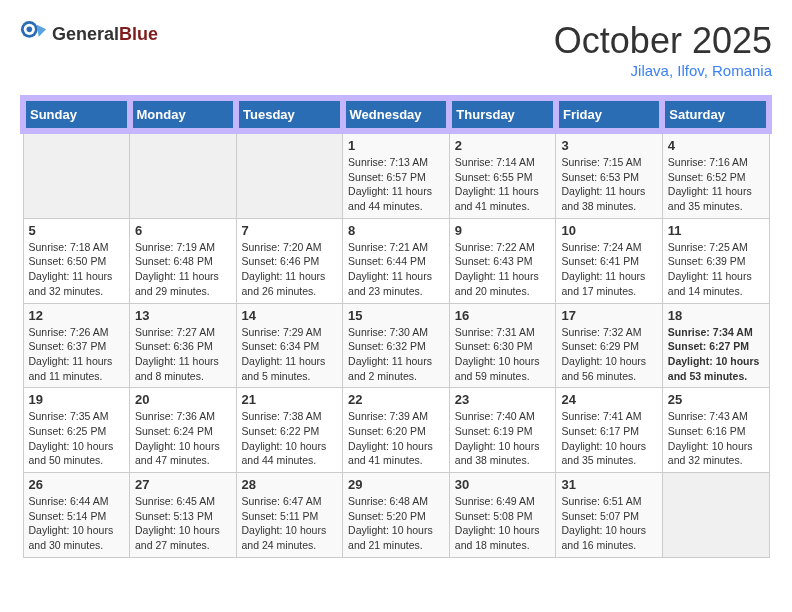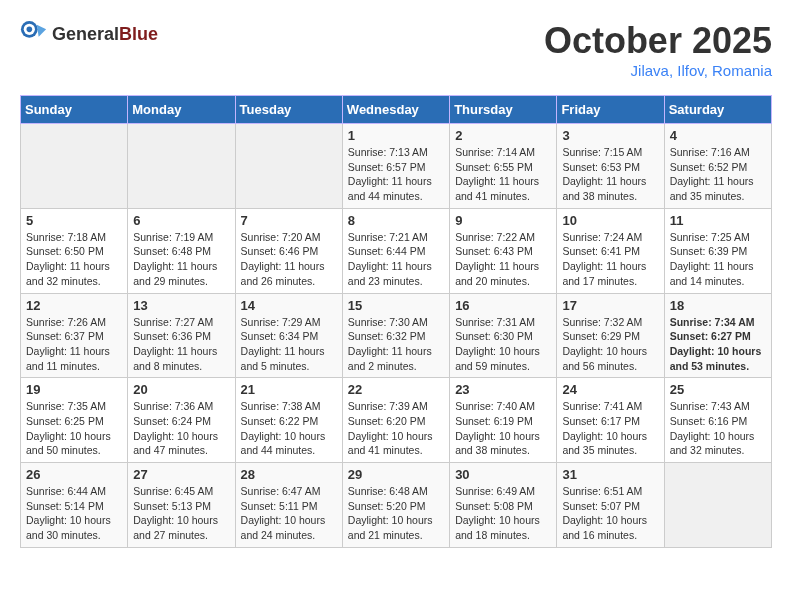--- a/index.html
+++ b/index.html
@@ -38,40 +38,40 @@
     .logo-icon {
       width: 28px;
       height: 28px;
       margin-right: 4px;
     }
     .title-block {
       text-align: right;
     }
     .month-title {
       font-size: 36px;
-      font-weight: bold;
+      font-weight: normal;
       color: #333;
     }
     .location {
       font-size: 15px;
       color: #3b82f6;
     }
     .calendar {
       width: 100%;
       border-collapse: collapse;
       font-size: 11px;
     }
     .calendar thead tr th {
       background-color: #2a6db5;
       color: #fff;
       padding: 6px 4px;
       text-align: left;
       font-size: 13px;
       font-weight: bold;
-      border: 1px solid #c4b5fd;
+      border: 6px solid #c4b5fd;
     }
     .calendar tbody tr td {
       border: 1px solid #ccc;
       vertical-align: top;
       padding: 4px 5px;
       width: 107px;
       min-height: 80px;
       background: #fff;
     }
     .calendar tbody tr:nth-child(odd) td {

